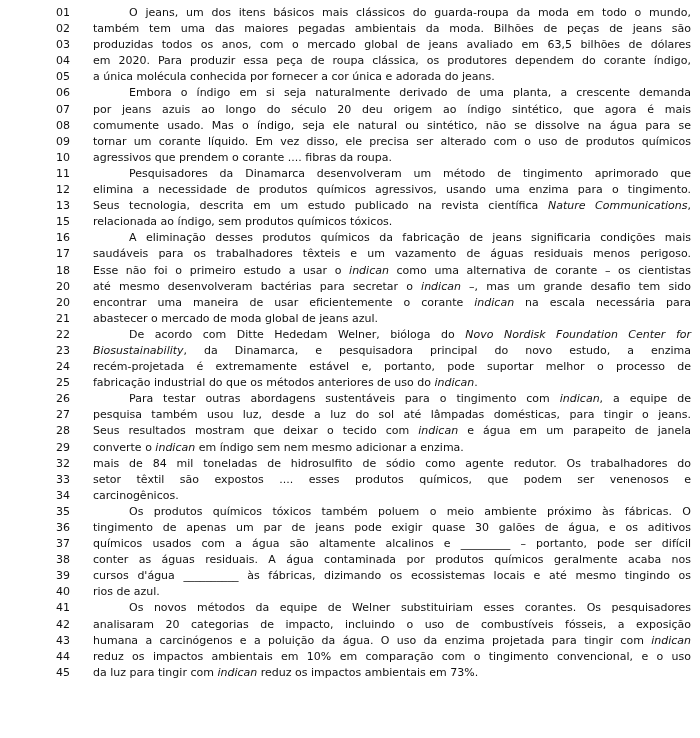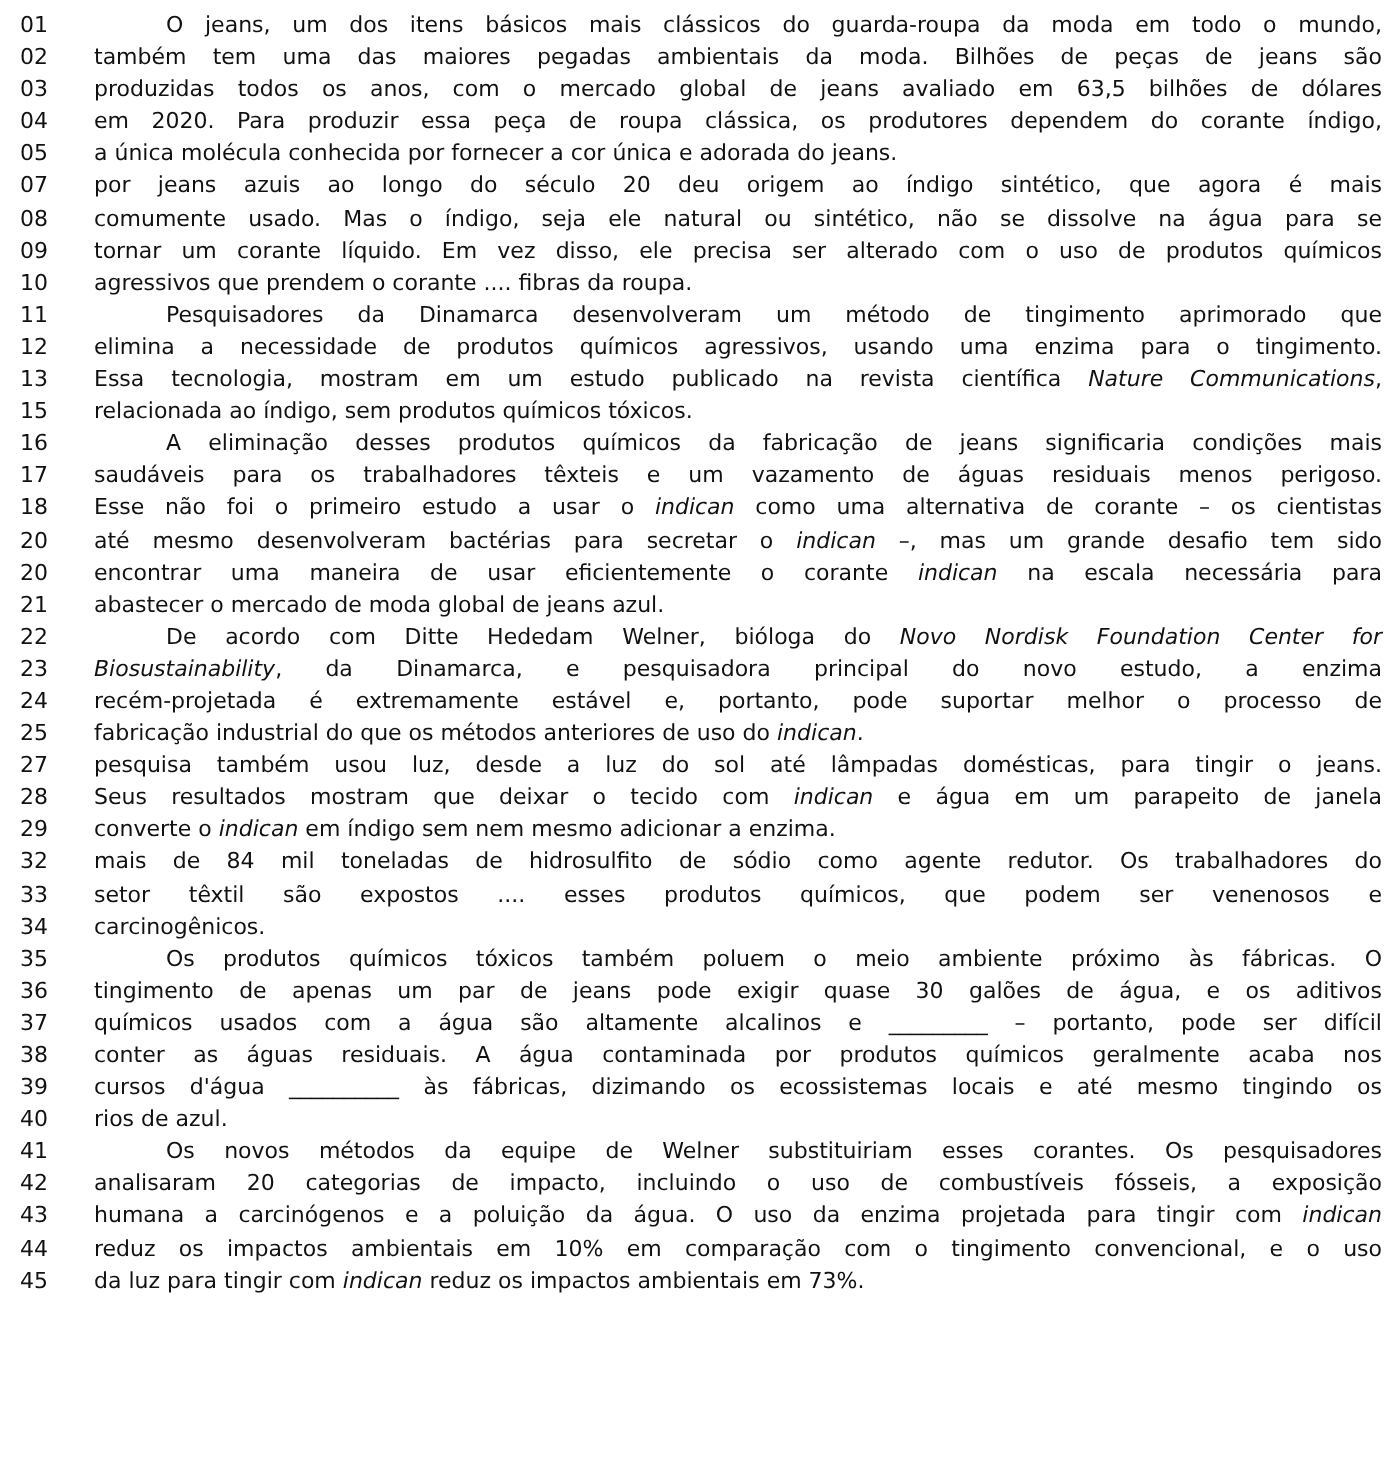--- a/index.html
+++ b/index.html
@@ -12,20 +12,21 @@
     font-family: "DejaVu Sans", sans-serif;
     font-size: 11px;
     color: #111111;
     overflow: hidden;
   }
   .doc { width: 100%; }
   .line {
     display: flex;
     line-height: 16.1px;
     white-space: normal;
+    margin-left: 46px;
   }
   .num {
     flex: 0 0 37px;
     width: 37px;
     text-align: left;
     color: #111111;
   }
   .txt {
     flex: 1 1 auto;
     min-width: 0;
@@ -57,20 +58,24 @@
       </div>
       <div class="line j">
         <span class="num">04</span>
         <div class="txt"><span>em 2020. Para produzir essa peça de roupa clássica, os produtores dependem do corante índigo,</span></div>
       </div>
       <div class="line">
         <span class="num">05</span>
         <div class="txt"><span>a única molécula conhecida por fornecer a cor única e adorada do jeans.</span></div>
       </div>
       <div class="line j">
+        <span class="num">06</span>
+        <div class="txt indent"><span>Embora o índigo em si seja naturalmente derivado de uma planta, a crescente demanda</span></div>
+      </div>
+      <div class="line j">
         <span class="num">07</span>
         <div class="txt"><span>por jeans azuis ao longo do século 20 deu origem ao índigo sintético, que agora é mais</span></div>
       </div>
       <div class="line j">
         <span class="num">08</span>
         <div class="txt"><span>comumente usado. Mas o índigo, seja ele natural ou sintético, não se dissolve na água para se</span></div>
       </div>
       <div class="line j">
         <span class="num">09</span>
         <div class="txt"><span>tornar um corante líquido. Em vez disso, ele precisa ser alterado com o uso de produtos químicos</span></div>
@@ -82,21 +87,21 @@
       <div class="line j">
         <span class="num">11</span>
         <div class="txt indent"><span>Pesquisadores da Dinamarca desenvolveram um método de tingimento aprimorado que</span></div>
       </div>
       <div class="line j">
         <span class="num">12</span>
         <div class="txt"><span>elimina a necessidade de produtos químicos agressivos, usando uma enzima para o tingimento.</span></div>
       </div>
       <div class="line j">
         <span class="num">13</span>
-        <div class="txt"><span>Essa tecnologia, mostram em um estudo publicado na revista científica </span><em>Nature Communications</em><span>,</span></div>
+        <div class="txt"><span>Seus tecnologia, descrita em um estudo publicado na revista científica </span><em>Nature Communications</em><span>,</span></div>
       </div>
       <div class="line">
         <span class="num">15</span>
         <div class="txt"><span>relacionada ao índigo, sem produtos químicos tóxicos.</span></div>
       </div>
       <div class="line j">
         <span class="num">16</span>
         <div class="txt indent"><span>A eliminação desses produtos químicos da fabricação de jeans significaria condições mais</span></div>
       </div>
       <div class="line j">
@@ -127,20 +132,24 @@
         <span class="num">23</span>
         <div class="txt"><em>Biosustainability</em><span>, da Dinamarca, e pesquisadora principal do novo estudo, a enzima</span></div>
       </div>
       <div class="line j">
         <span class="num">24</span>
         <div class="txt"><span>recém-projetada é extremamente estável e, portanto, pode suportar melhor o processo de</span></div>
       </div>
       <div class="line">
         <span class="num">25</span>
         <div class="txt"><span>fabricação industrial do que os métodos anteriores de uso do </span><em>indican</em><span>.</span></div>
+      </div>
+      <div class="line j">
+        <span class="num">26</span>
+        <div class="txt indent"><span>Para testar outras abordagens sustentáveis para o tingimento com </span><em>indican</em><span>, a equipe de</span></div>
       </div>
       <div class="line j">
         <span class="num">27</span>
         <div class="txt"><span>pesquisa também usou luz, desde a luz do sol até lâmpadas domésticas, para tingir o jeans.</span></div>
       </div>
       <div class="line j">
         <span class="num">28</span>
         <div class="txt"><span>Seus resultados mostram que deixar o tecido com </span><em>indican</em><span> e água em um parapeito de janela</span></div>
       </div>
       <div class="line">

